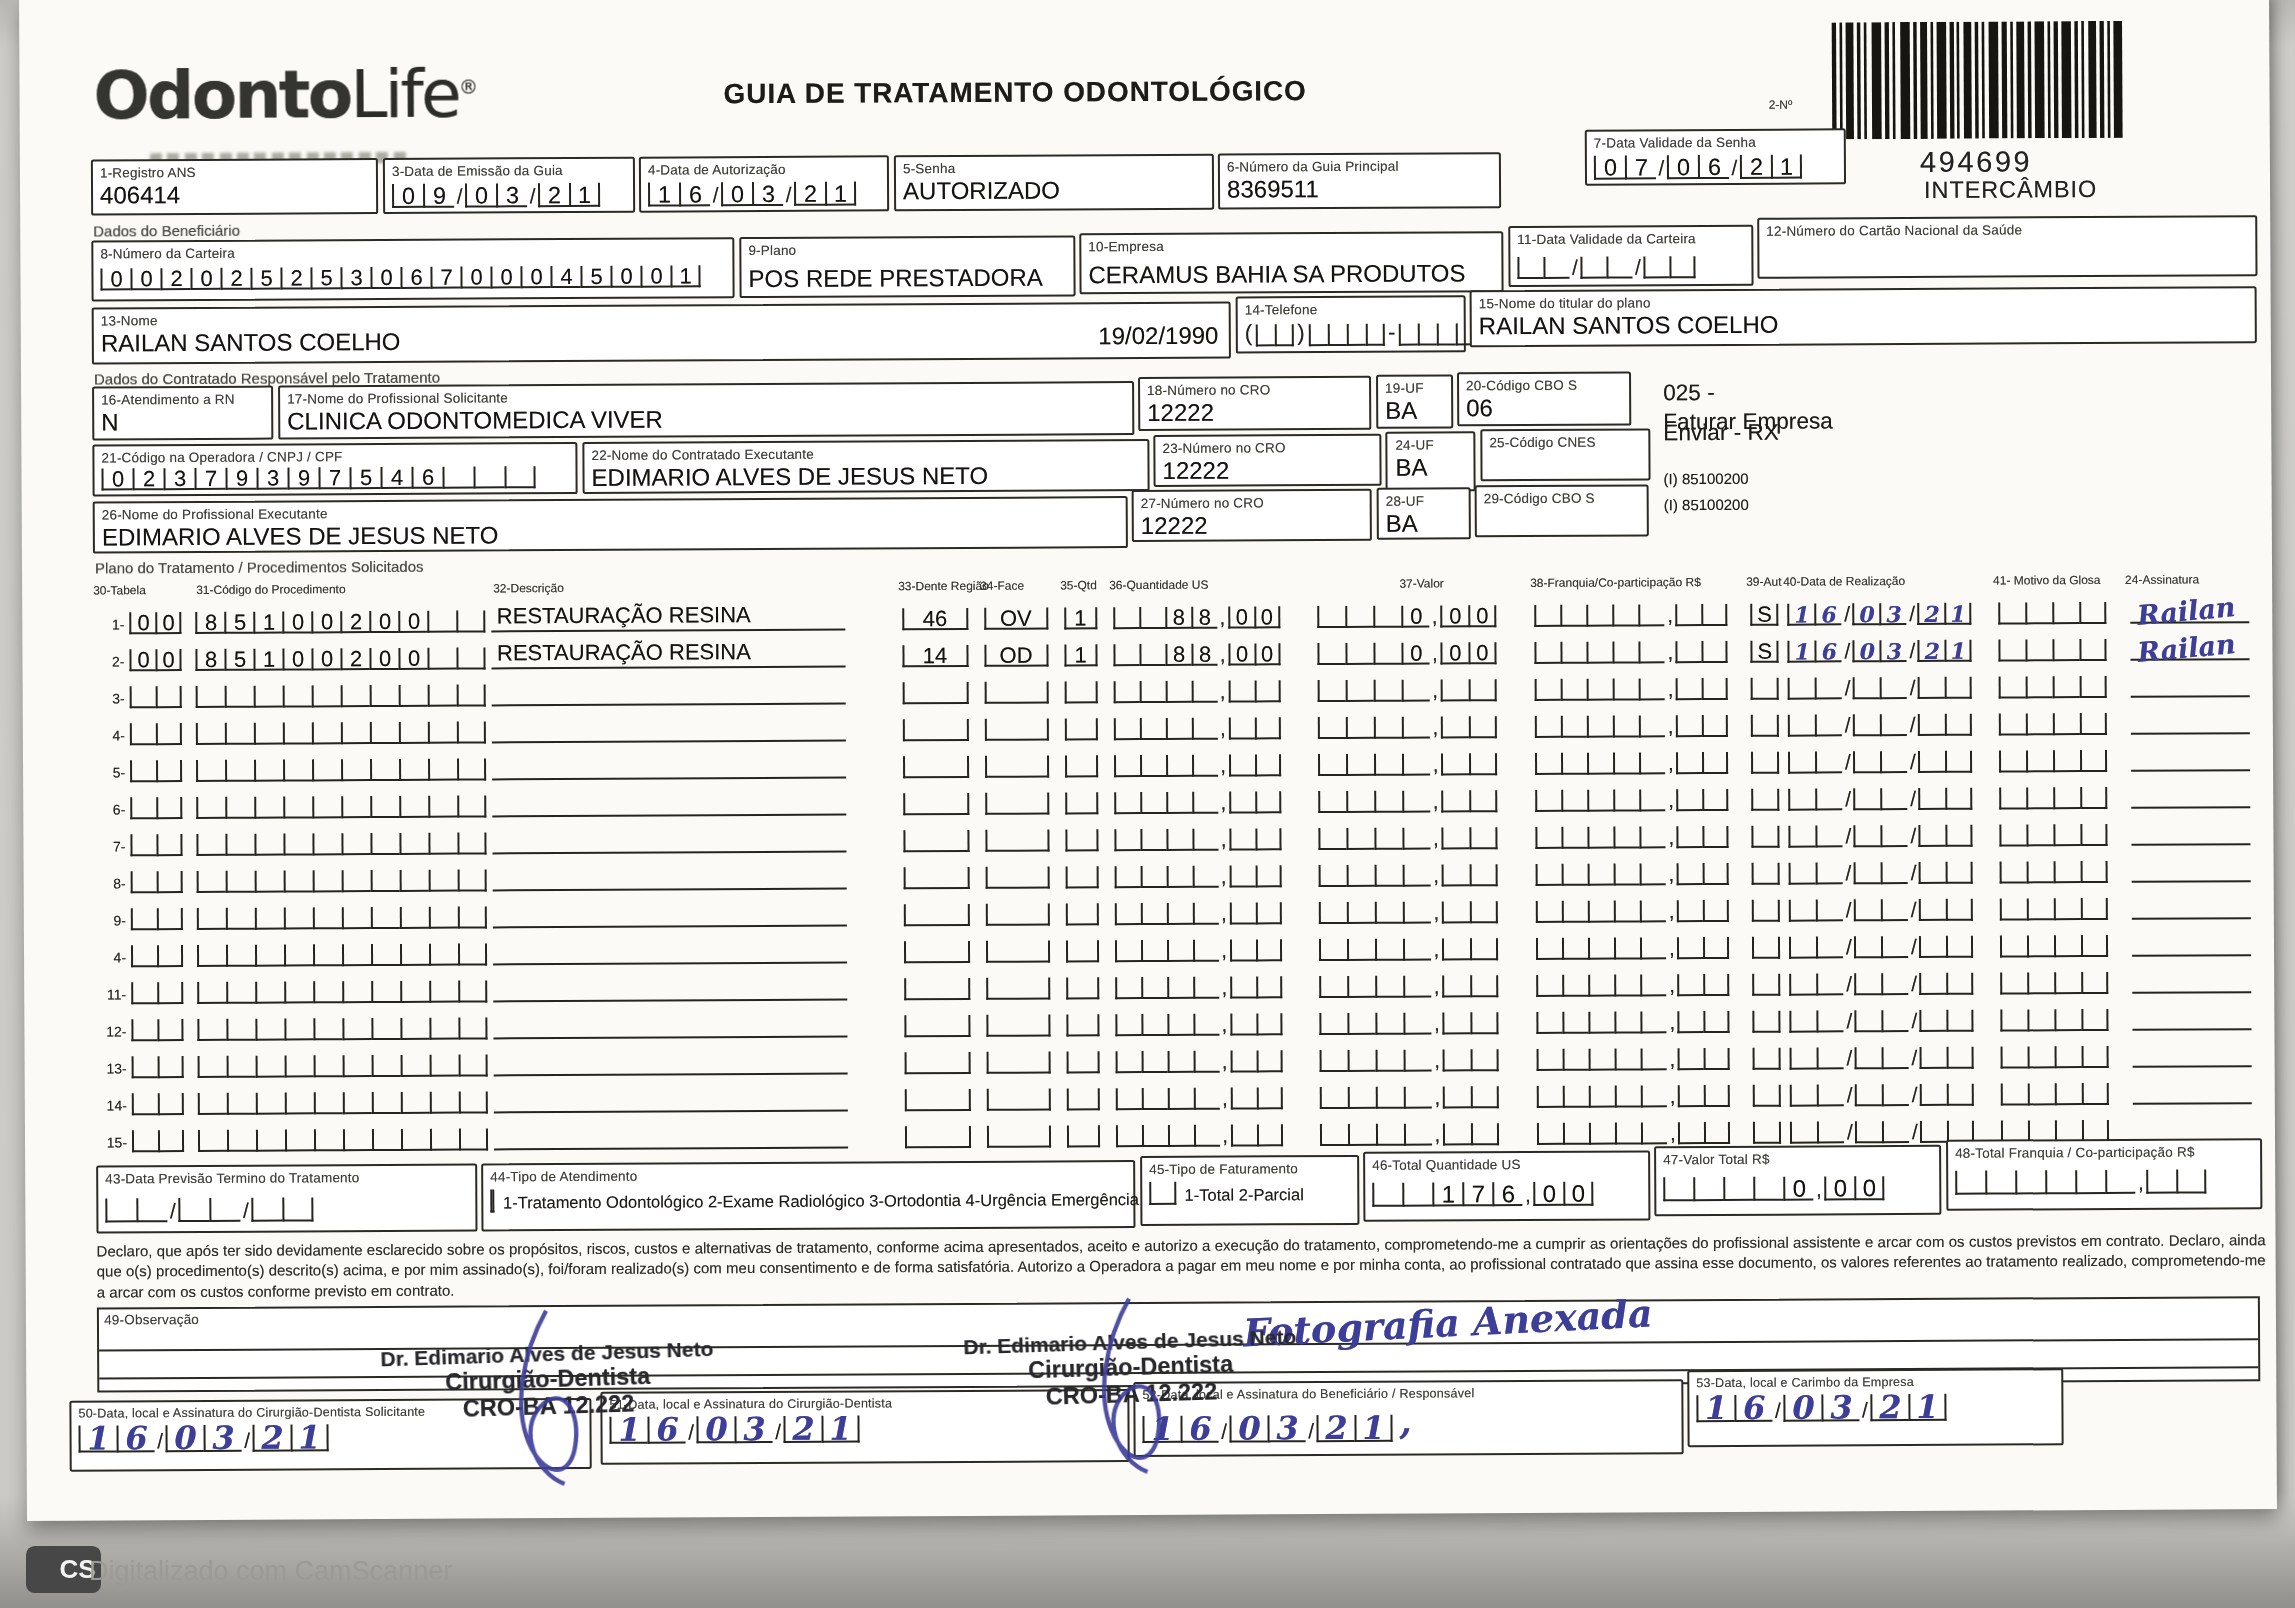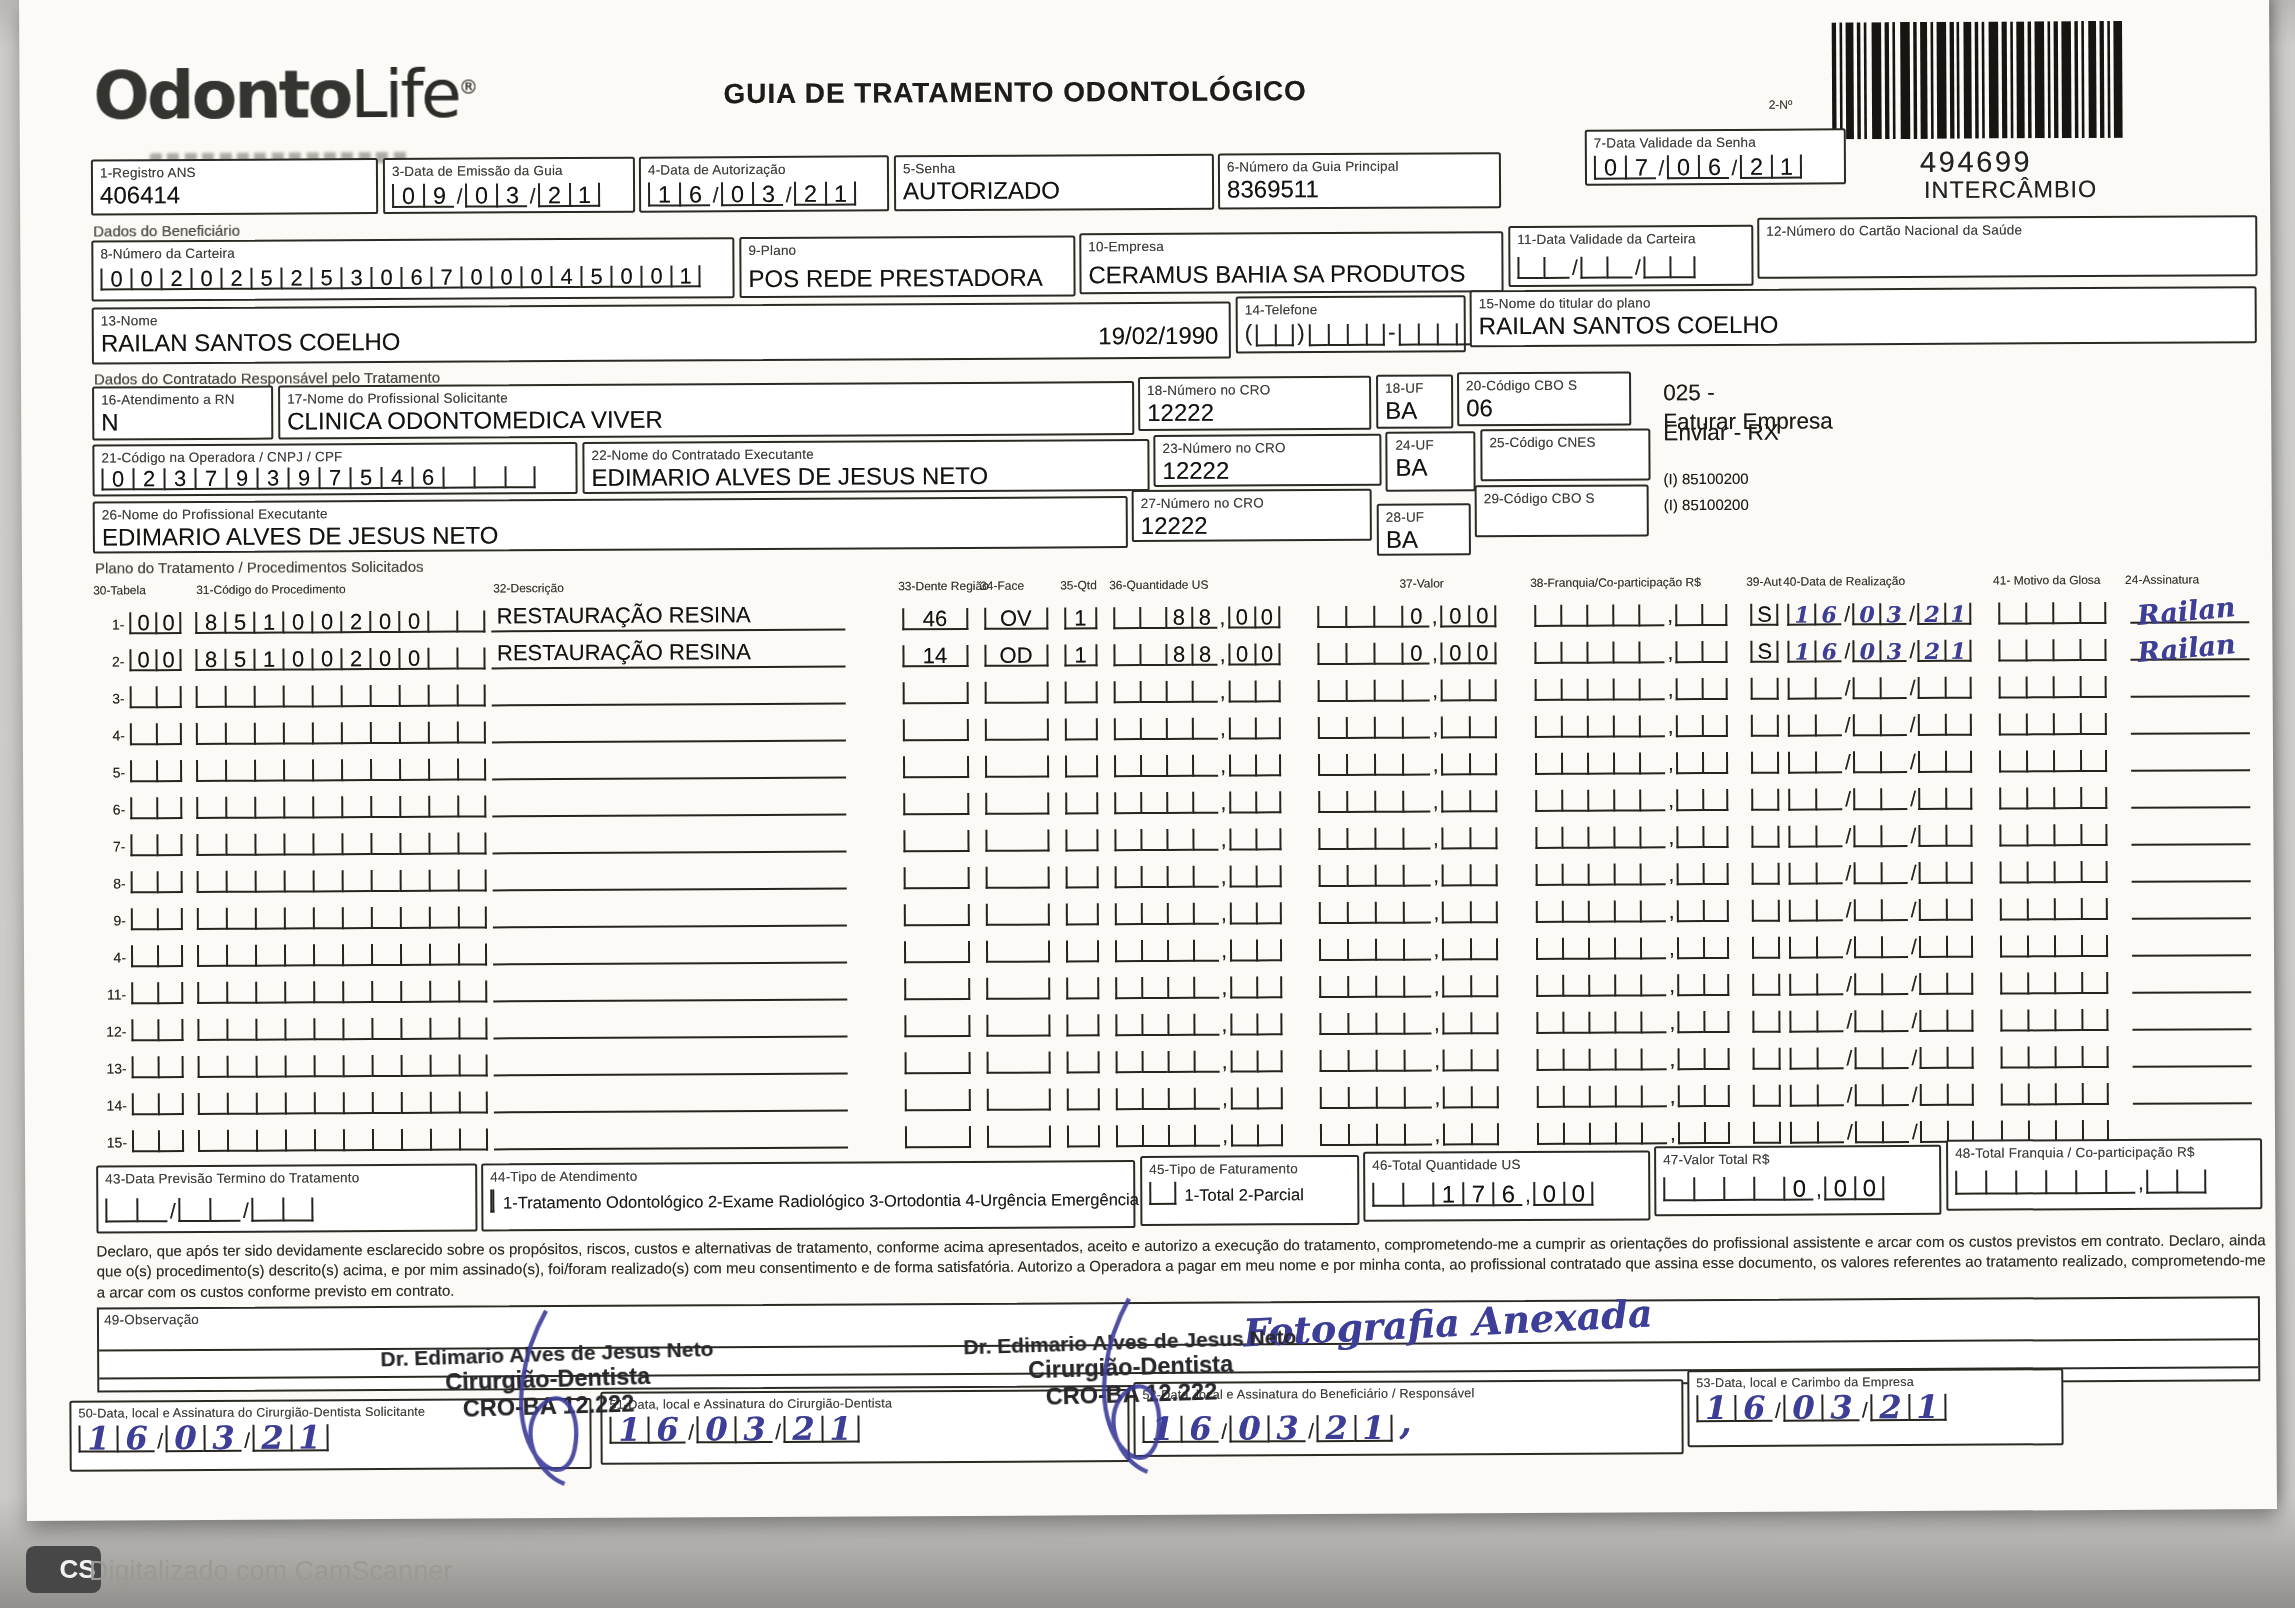--- a/index.html
+++ b/index.html
@@ -292,21 +292,21 @@
   </div>
   <div class="fbox" style="left:257px;top:388px;width:856px;height:54px;">
     <div class="flabel">17-Nome do Profissional Solicitante</div>
     <div class="fval">CLINICA ODONTOMEDICA VIVER</div>
   </div>
   <div class="fbox" style="left:1117px;top:384px;width:233px;height:54px;">
     <div class="flabel">18-Número no CRO</div>
     <div class="fval">12222</div>
   </div>
   <div class="fbox" style="left:1355px;top:383px;width:77px;height:54px;">
-    <div class="flabel">18-UF</div>
+    <div class="flabel">19-UF</div>
     <div class="fval">BA</div>
   </div>
   <div class="fbox" style="left:1436px;top:381px;width:174px;height:54px;">
     <div class="flabel">20-Código CBO S</div>
     <div class="fval">06</div>
   </div>
   <div class="abs ann1" style="left:1642px;top:388px;">
     <div>025 -</div>
     <div>Faturar Empresa</div>
   </div>
@@ -349,21 +349,21 @@
   <div class="abs ann2" style="left:1642px;top:478px;">(I) 85100200</div>
 
   <div class="fbox" style="left:71px;top:503px;width:1035px;height:52px;">
     <div class="flabel">26-Nome do Profissional Executante</div>
     <div class="fval">EDIMARIO ALVES DE JESUS NETO</div>
   </div>
   <div class="fbox" style="left:1110px;top:497px;width:240px;height:52px;">
     <div class="flabel">27-Número no CRO</div>
     <div class="fval">12222</div>
   </div>
-  <div class="fbox" style="left:1355px;top:512px;width:94px;height:52px;">
+  <div class="fbox" style="left:1355px;top:496px;width:94px;height:52px;">
     <div class="flabel">28-UF</div>
     <div class="fval">BA</div>
   </div>
   <div class="fbox" style="left:1453px;top:494px;width:174px;height:52px;">
     <div class="flabel">29-Código CBO S</div>
   </div>
   <div class="abs ann2" style="left:1642px;top:504px;">(I) 85100200</div>
 
   <div class="abs slabel" style="left:73px;top:561px;">Plano do Tratamento / Procedimentos Solicitados</div>
   <div class="ttable" style="left:71px;top:576px;width:2156px;">

